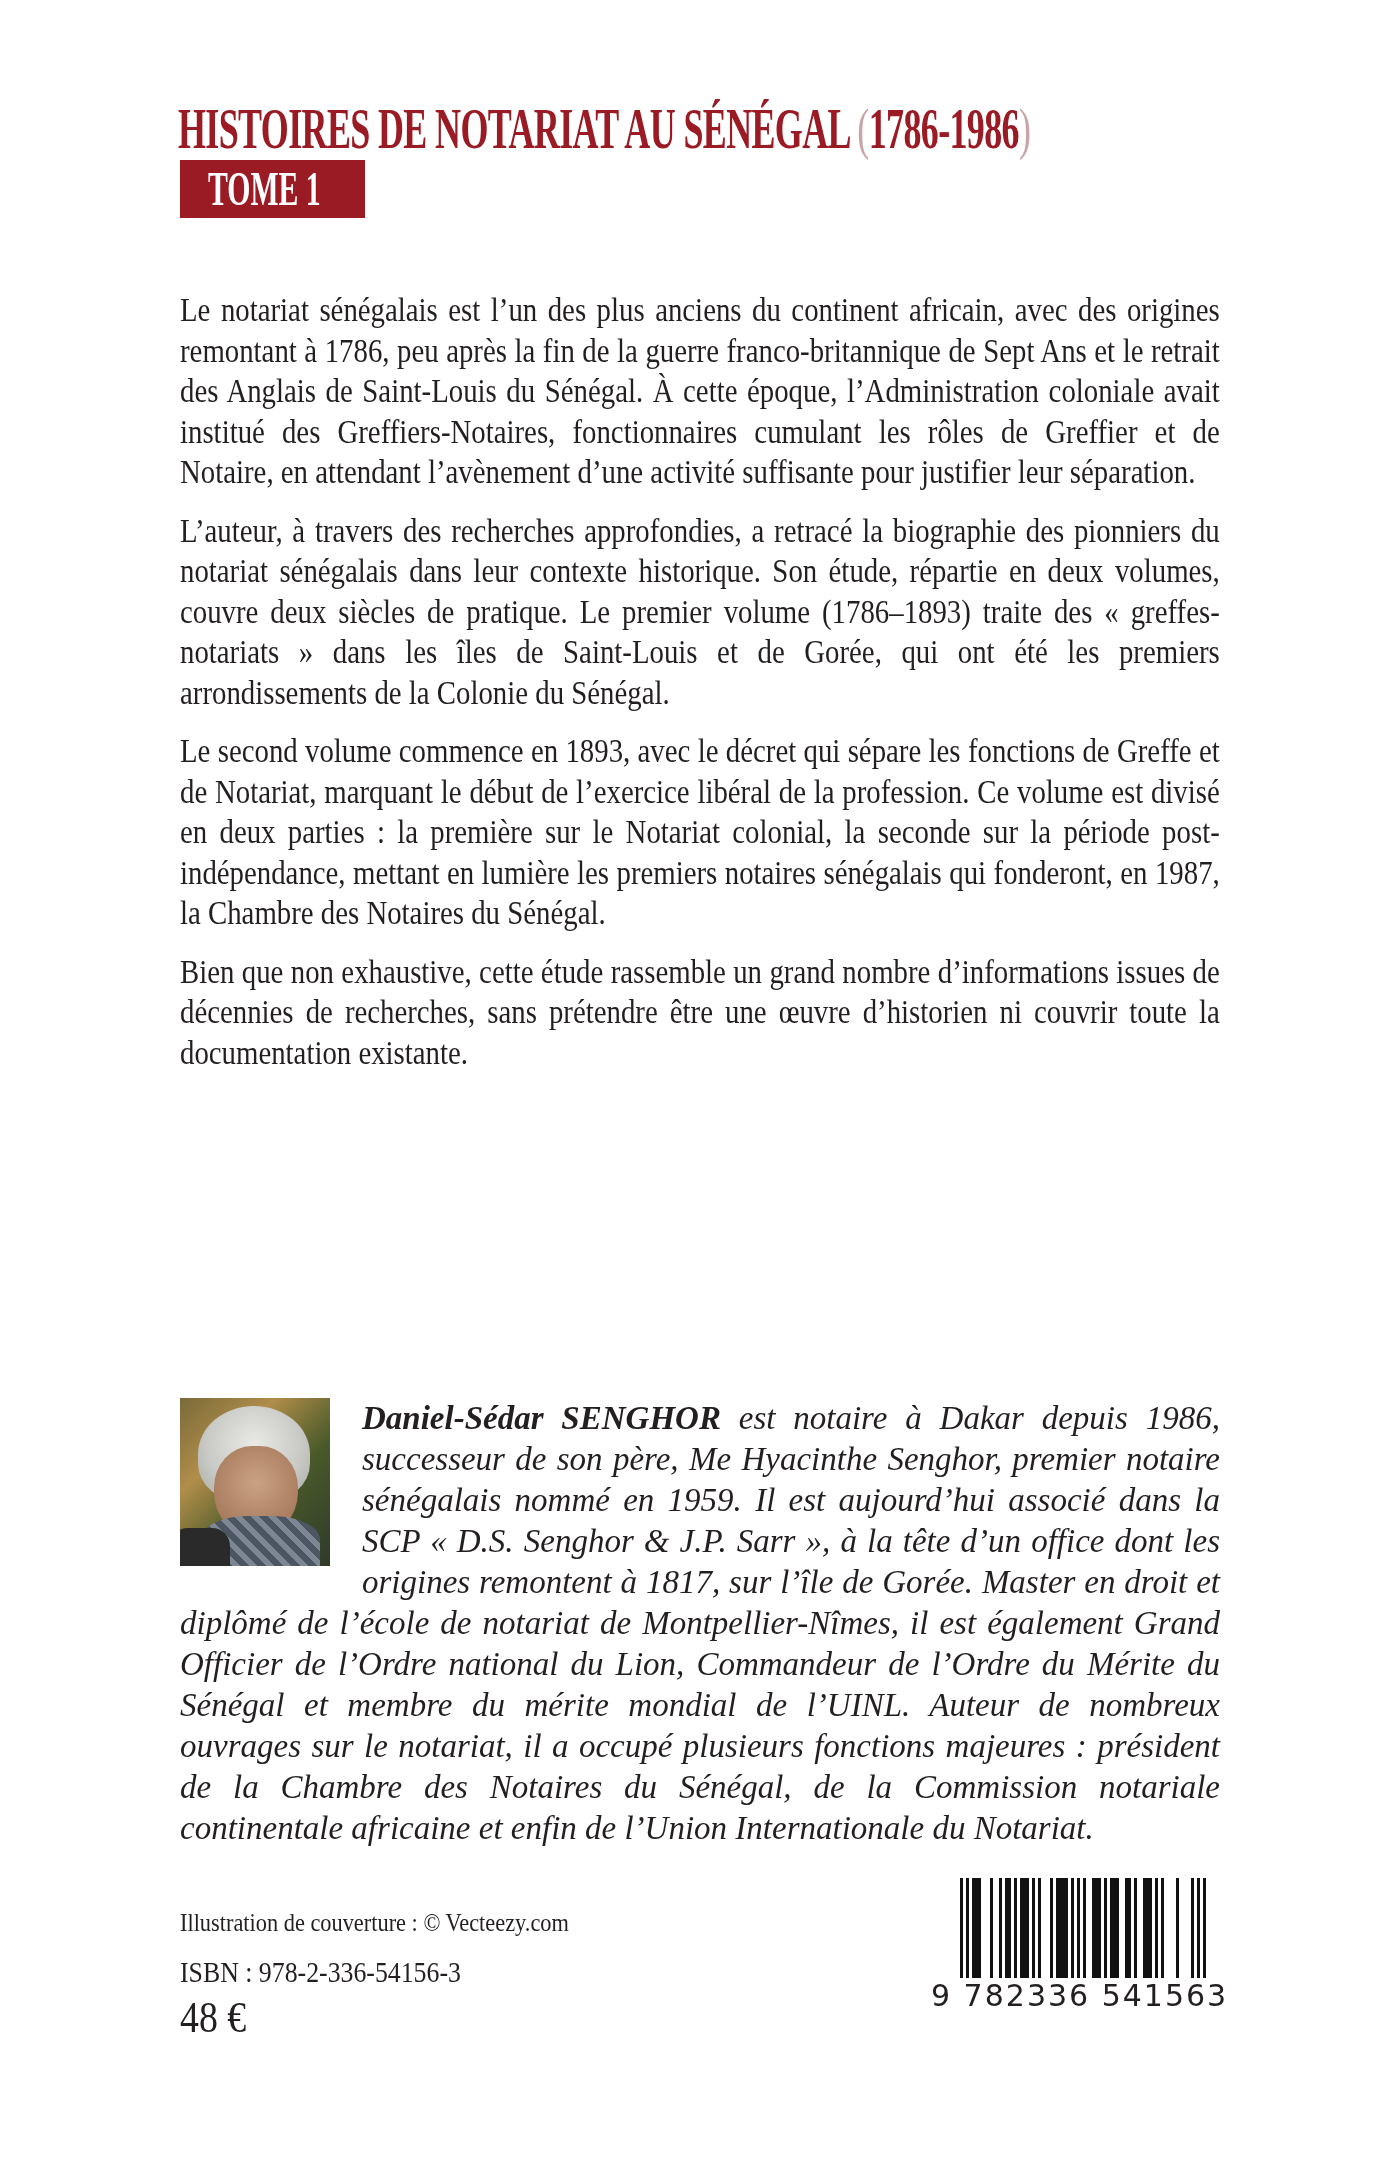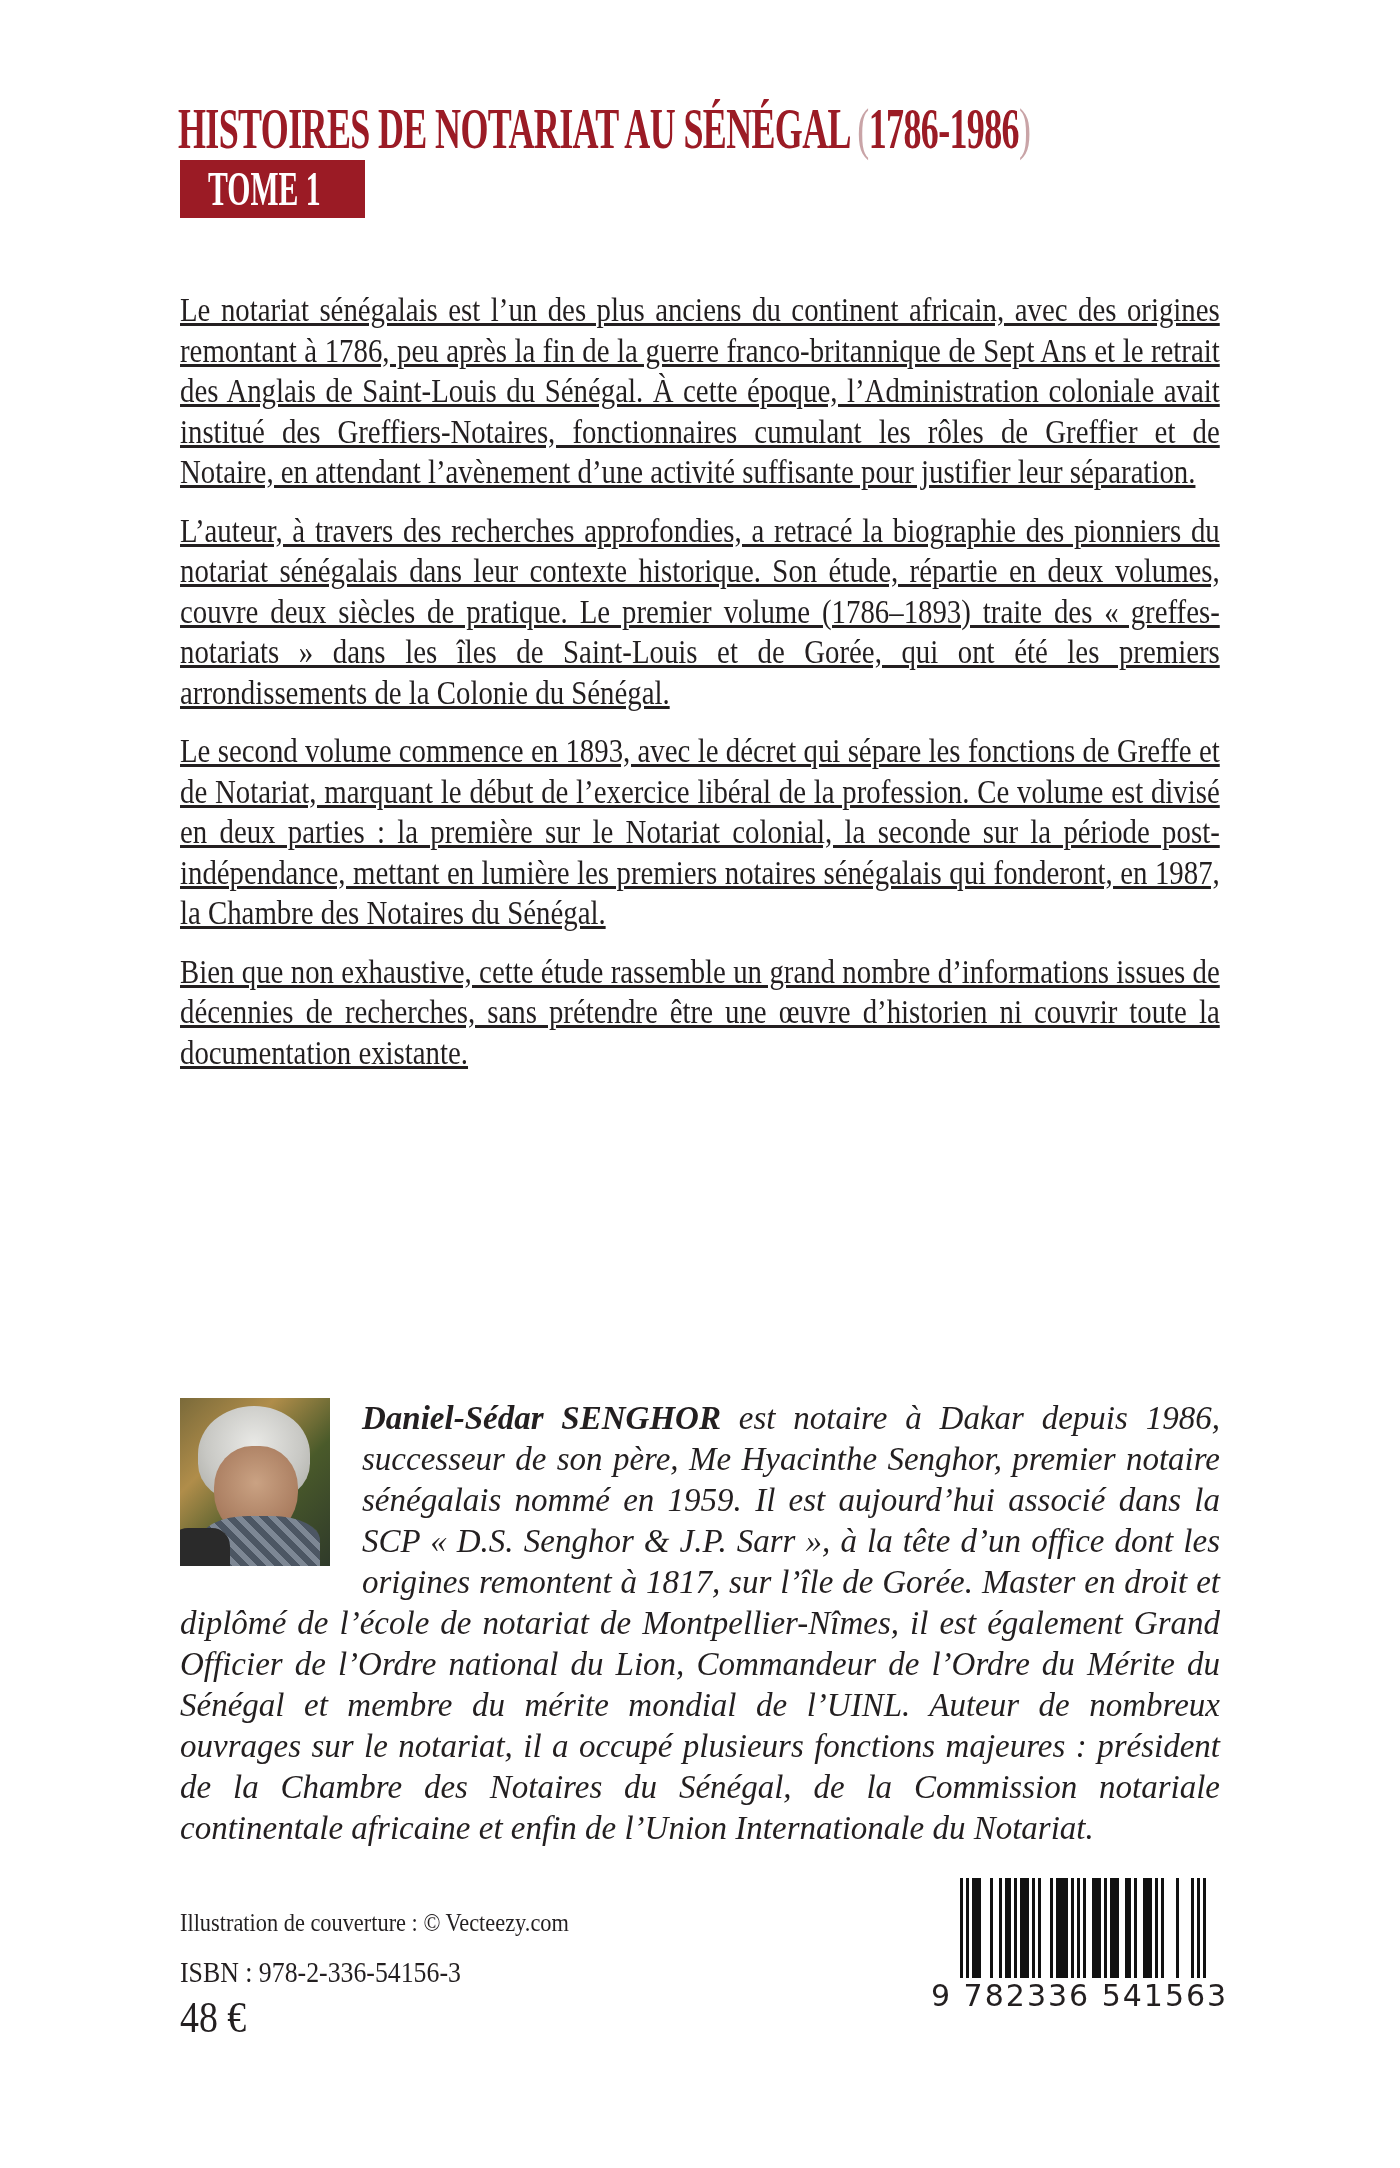--- a/index.html
+++ b/index.html
@@ -5,21 +5,21 @@
   html, body { margin: 0; padding: 0; background: #ffffff; }
   body { width: 1400px; height: 2168px; position: relative; overflow: hidden;
          font-family: "Liberation Serif", "DejaVu Serif", serif; color: #231f20; }
   .title { position: absolute; left: 178px; top: 98px; font-family: "Liberation Serif", serif;
            font-weight: bold; font-size: 58px; line-height: 62px; color: #9b1b25;
            transform: scaleX(0.62); transform-origin: left top; white-space: nowrap; letter-spacing: -1px; }
   .title .paren { font-weight: normal; color: #c9a4a7; }
   .tome { position: absolute; left: 180px; top: 160px; width: 185px; height: 58px; background: #9b1b25; }
   .tome span { position: absolute; left: 28px; top: 2px; font-weight: bold; font-size: 48px; line-height: 54px;
                color: #ffffff; transform: scaleX(0.62); transform-origin: left top; white-space: nowrap; }
-  .body-text { position: absolute; left: 180px; width: 1040px; top: 290px; text-decoration: underline; }
+  .body-text { position: absolute; left: 180px; width: 1040px; top: 290px; }
   .para { margin: 0 0 18px 0; font-size: 33.5px; line-height: 40.5px; text-align: justify;
           font-family: "Liberation Serif", serif; transform: scaleX(0.86); transform-origin: left top;
           width: 1209px; }
   .author { position: absolute; left: 180px; top: 1398px; width: 1040px; }
   .photo { float: left; width: 150px; height: 168px; margin: 0 32px 6px 0; position: relative; overflow: hidden;
            background: linear-gradient(135deg, #7a6a3a 0%, #b08d4a 30%, #4a5a2a 60%, #2f3a2a 100%); }
   .photo .hair { position: absolute; left: 18px; top: 8px; width: 112px; height: 96px; border-radius: 50% 50% 40% 40%;
                  background: radial-gradient(circle at 50% 40%, #e9e9e6 0%, #c8c8c4 60%, #a8a8a2 100%); }
   .photo .face { position: absolute; left: 34px; top: 48px; width: 84px; height: 92px; border-radius: 45% 45% 50% 50%;
                  background: radial-gradient(circle at 50% 40%, #caa283 0%, #a87b5e 70%, #8c6249 100%); }

